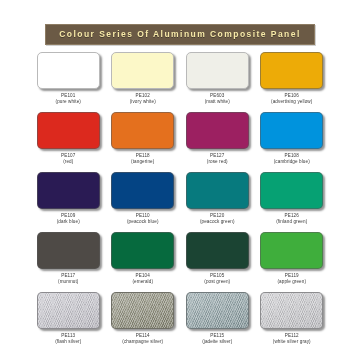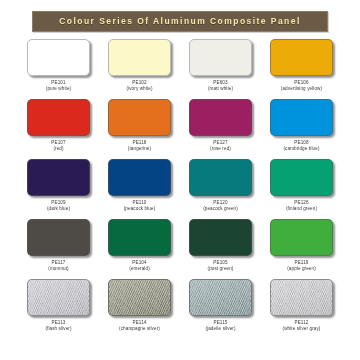--- a/index.html
+++ b/index.html
@@ -6,21 +6,21 @@
   body{
     width:360px;height:360px;
     background:#ffffff;
     font-family:"Liberation Sans", sans-serif;
     overflow:hidden;
   }
   .sheet{
     position:relative;
     width:360px;height:360px;
     box-sizing:border-box;
-    padding:4px;
+    padding:17px;
   }
   
   .banner-wrap{
     padding:7px 28px 0 28px;
   }
   .banner{
     position:relative;
     height:19px;
     background:#6b5a45;
     border:1px solid #8d7c63;

